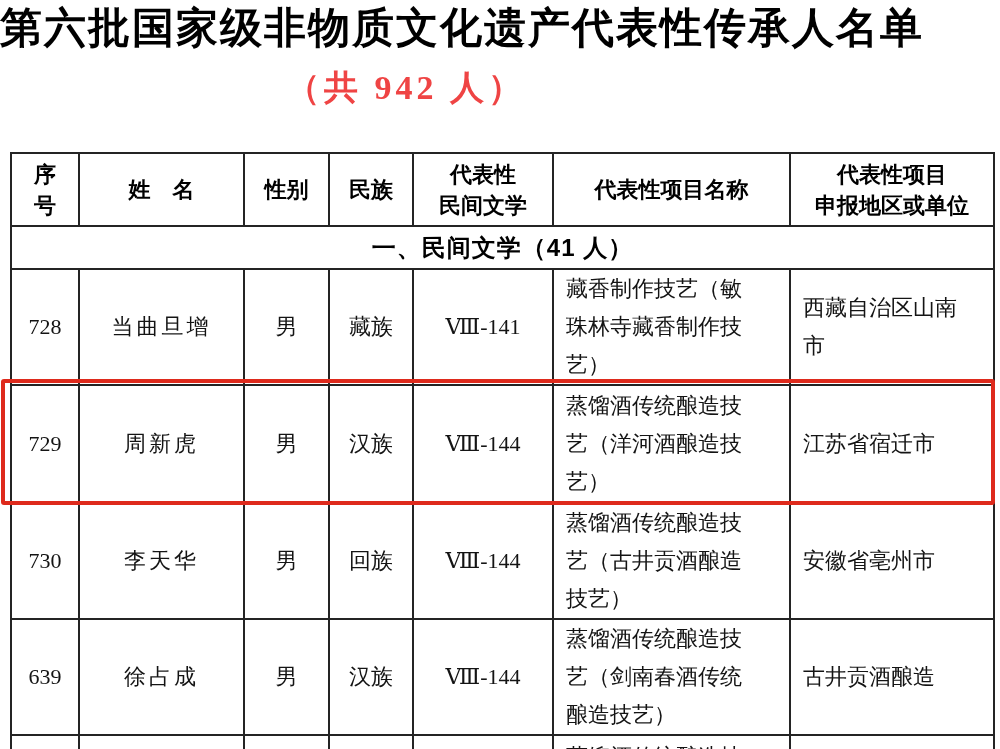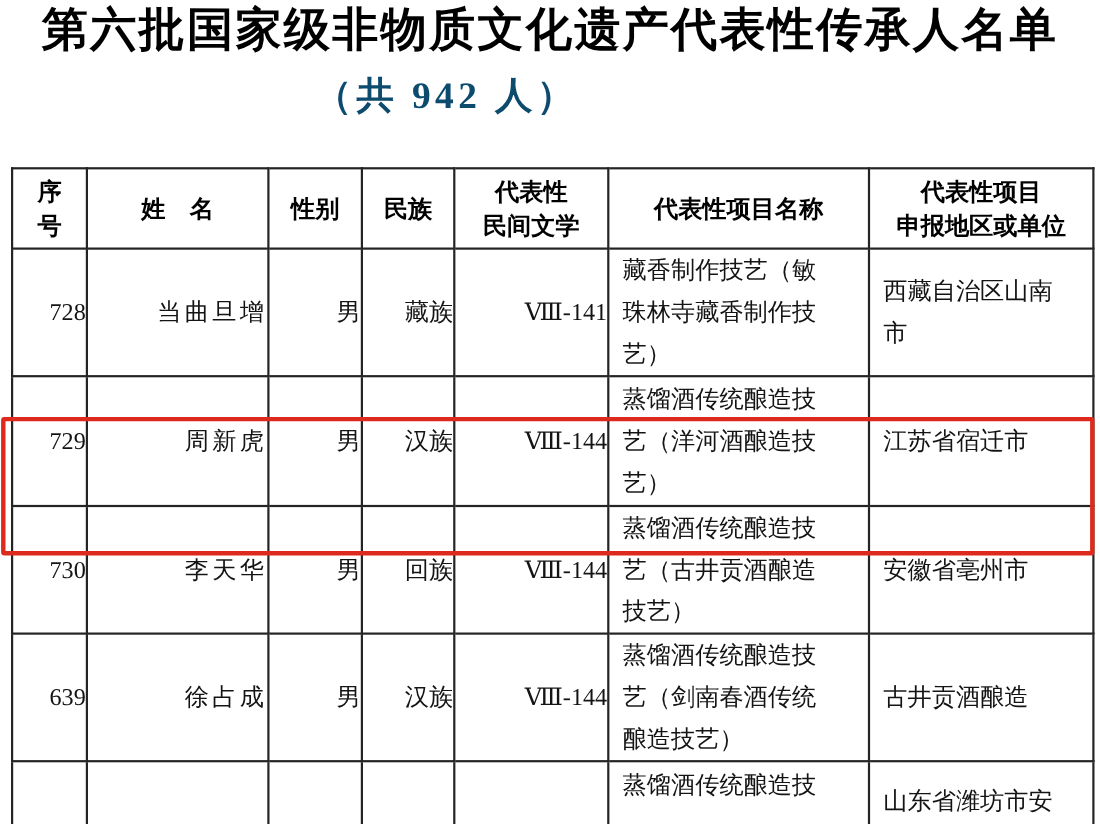--- a/index.html
+++ b/index.html
@@ -7,37 +7,36 @@
     width: 1000px; height: 749px;
     overflow: hidden;
     position: relative;
     background: #ffffff;
     color: #111111;
     font-family: "Liberation Serif", "DejaVu Serif", serif;
   }
   .doc-title {
     position: absolute;
     top: 0px; left: 0; width: 1000px;
-    text-align: center;
     font-size: 42px;
     font-weight: bold;
     letter-spacing: 2px;
     line-height: 56px;
     color: #000000;
     white-space: nowrap;
   }
   .doc-subtitle {
     position: absolute;
     top: 64px; left: 0; width: 812px;
     text-align: center;
     font-size: 34px;
     font-weight: bold;
     letter-spacing: 4px;
     line-height: 48px;
-    color: #0c4a6e;
+    color: #ef4444;
     white-space: nowrap;
   }
   table.roster {
     position: absolute;
     left: 10px; top: 152px;
     width: 983px;
     border-collapse: collapse;
     table-layout: fixed;
   }
   table.roster th, table.roster td {
@@ -61,21 +60,21 @@
   tr.section-row td {
     font-family: "Liberation Sans", "DejaVu Sans", sans-serif;
     font-weight: bold;
     font-size: 24px;
     color: #000000;
     text-align: center;
     letter-spacing: 1px;
   }
   tr.data-row td {
     font-size: 22px;
-    text-align: right;
+    text-align: center;
     line-height: 38px;
     color: #141414;
   }
   tr.data-row td.cell-name { letter-spacing: 3px; }
   tr.data-row td.cell-left {
     text-align: left;
     padding-left: 12px;
     padding-right: 6px;
     white-space: pre-line;
   }
@@ -122,20 +121,23 @@
       <th>性别</th>
       <th>民族</th>
       <th>代表性
 民间文学</th>
       <th>代表性项目名称</th>
       <th>代表性项目
 申报地区或单位</th>
     </tr>
   </thead>
   <tbody>
+    <tr class="section-row">
+      <td colspan="7">一、民间文学（41 人）</td>
+    </tr>
 
     <tr class="data-row r-728">
       <td class="cell-serial">728</td>
       <td class="cell-name">当曲旦增</td>
       <td class="cell-gender">男</td>
       <td class="cell-ethnicity">藏族</td>
       <td class="cell-project-no">Ⅷ-141</td>
       <td class="cell-left">藏香制作技艺（敏
 珠林寺藏香制作技
 艺）</td>

